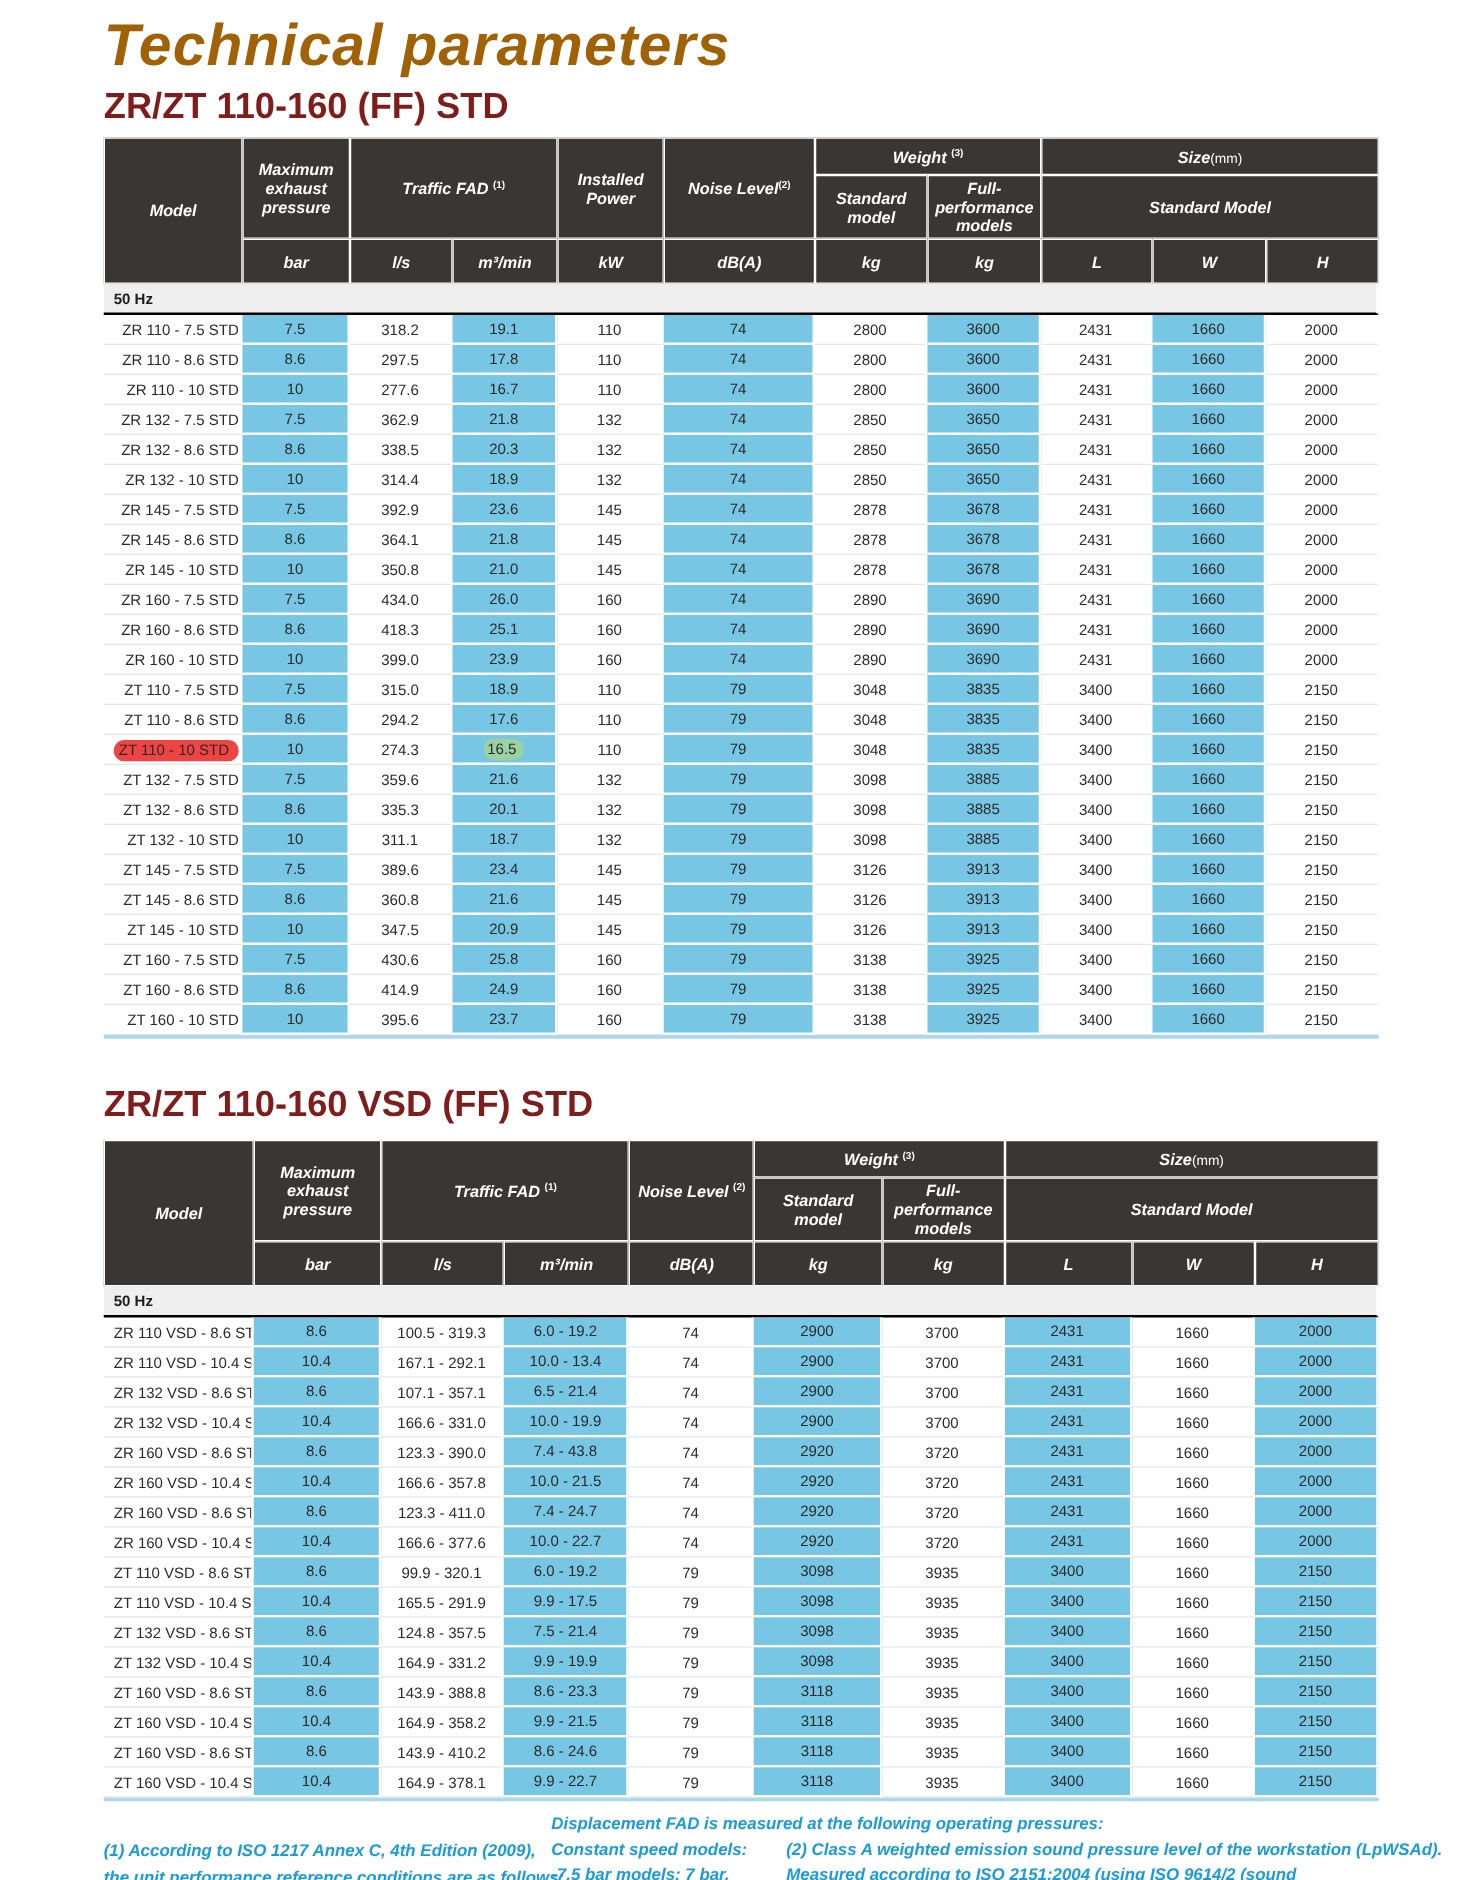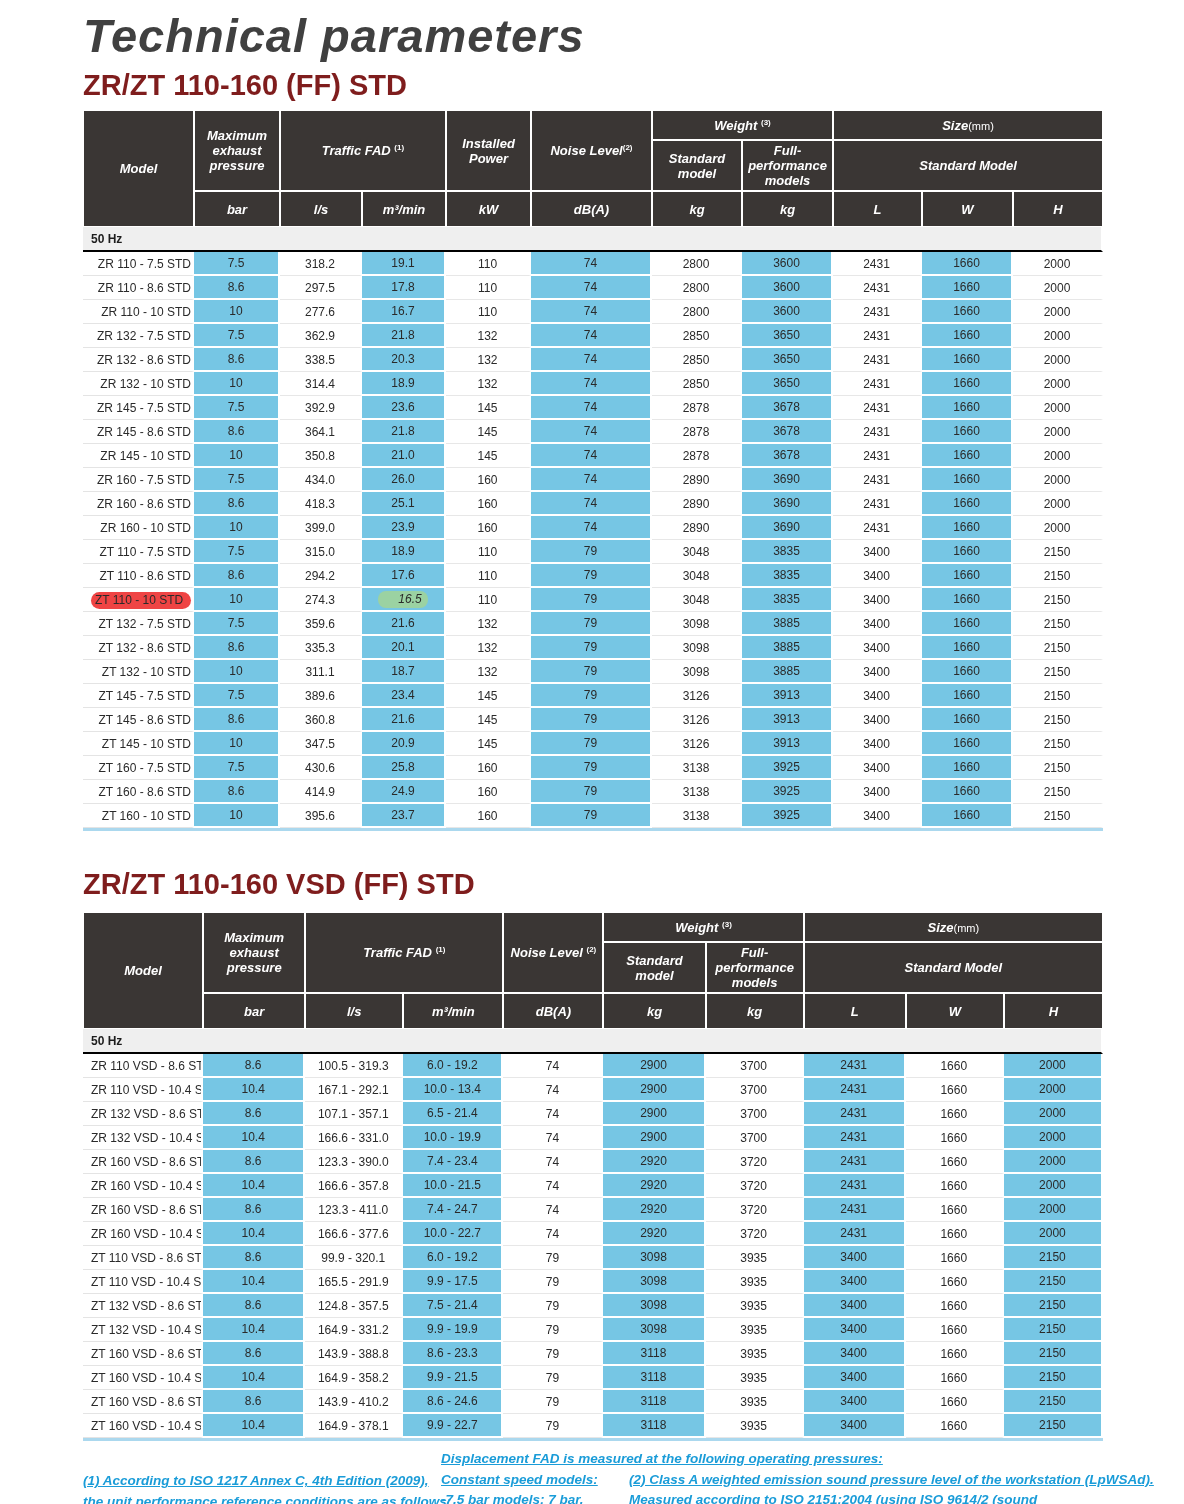--- a/index.html
+++ b/index.html
@@ -5,21 +5,21 @@
   html,body { margin:0; padding:0; background:#ffffff; }
   body {
     width:1184px; height:1504px;
     font-family:"Liberation Sans", sans-serif;
     color:#222; overflow:hidden;
   }
   .page { padding:6px 0 0 83px; width:1020px; }
 
   
   .main-title {
-    color:#404040; font-size:47px; font-weight:bold; font-style:italic;
+    color:#a16207; font-size:47px; font-weight:bold; font-style:italic;
     letter-spacing:1px; line-height:1.1; margin:4px 0 0 0;
   }
   .sub-title {
     color:#7f1d1d; font-size:29px; font-weight:bold;
     line-height:1.2; margin:6px 0 8px 0;
   }
   .sub-title2 { margin-top:36px; margin-bottom:10px; }
 
   
   table.spec {
@@ -46,34 +46,34 @@
     text-align:center; padding:3px 1px; height:16px;
     border-right:2px solid #ffffff; color:#2a2a2a;
     white-space:nowrap; overflow:hidden;
   }
   tbody td.model {
     text-align:right; padding-left:8px; border-bottom:1px solid #e4e4e4;
   }
   tbody td.plain { border-bottom:1px solid #e7e7e7; }
   tbody td.blue { background:#76c6e4; border-bottom:2px solid #ffffff; }
   .hl-yellow { background:#ef4444; border-radius:9px; padding:1px 8px 2px 4px; }
-  .hl-green  { background:#9bd2a2; border-radius:8px; padding:1px 6px 2px 20px;font-style:italic; }
+  .hl-green  { background:#9bd2a2; border-radius:8px; padding:1px 6px 2px 3px; }
 
   
   .footnotes {
     display:flex; margin-top:8px; color:#1a9cd8;
     font-style:italic; font-weight:bold; font-size:13.5px; line-height:1.52;
     width:1101px;
   }
   .fn-left { width:358px; padding-top:22px; flex:none; }
   .fn-right { flex:1; }
   .fn-cols { display:flex; }
   .fad-col { width:188px; flex:none; }
   .fn2-col { flex:1; }
-  .fn-line { white-space:nowrap;text-decoration:underline; }
+  .fn-line { white-space:nowrap; }
 </style>
 </head>
 <body>
 
 <div class="page">
 
   <h1 class="main-title">Technical parameters</h1>
   <h2 class="sub-title">ZR/ZT 110-160 (FF) STD</h2>
 
   <table class="spec">
@@ -527,21 +527,21 @@
           <td class="blue">2900</td>
           <td class="plain">3700</td>
           <td class="blue">2431</td>
           <td class="plain">1660</td>
           <td class="blue">2000</td>
         </tr>
         <tr>
           <td class="model">ZR 160 VSD - 8.6 STD(V1)</td>
           <td class="blue">8.6</td>
           <td class="plain">123.3 - 390.0</td>
-          <td class="blue">7.4 - 23.4</td>
+          <td class="blue">7.4 - 43.8</td>
           <td class="plain">74</td>
           <td class="blue">2920</td>
           <td class="plain">3720</td>
           <td class="blue">2431</td>
           <td class="plain">1660</td>
           <td class="blue">2000</td>
         </tr>
         <tr>
           <td class="model">ZR 160 VSD - 10.4 STD(V1)</td>
           <td class="blue">10.4</td>

